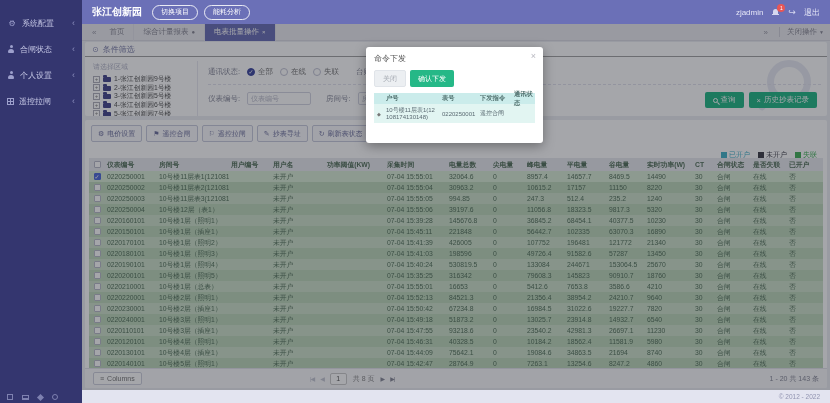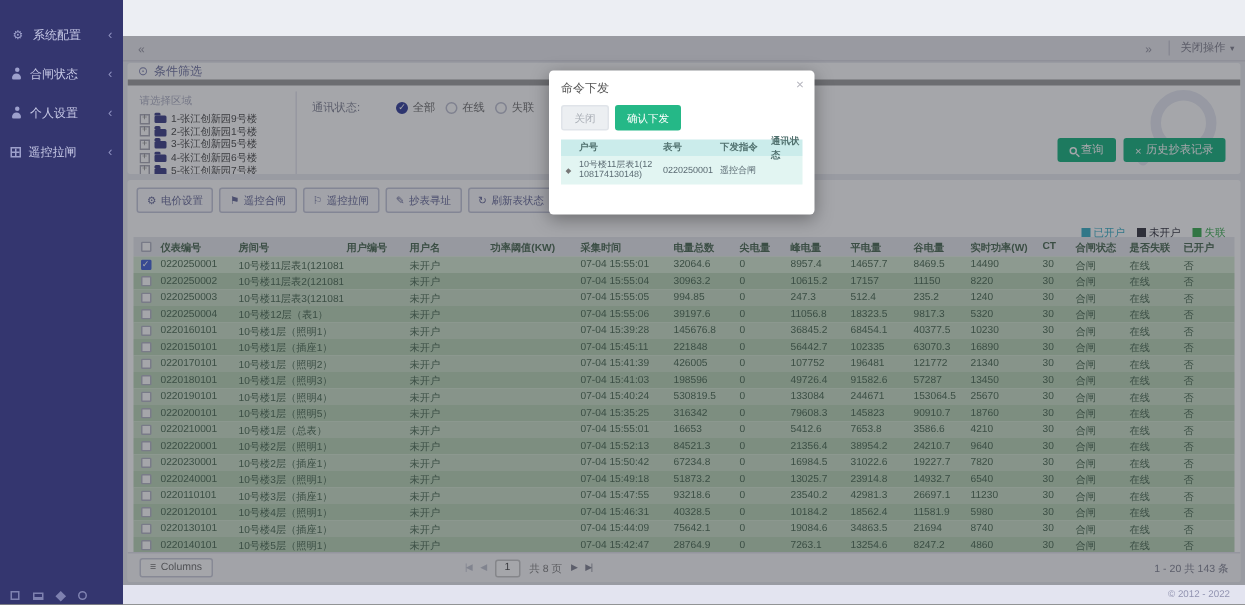--- a/index.html
+++ b/index.html
@@ -43,33 +43,33 @@
   .tabbar { position:absolute; left:82px; top:24px; width:748px; height:17px; background:#ececf1; border-bottom:1px solid #dcdce4; display:flex; align-items:center; font-size:7.5px; color:#8a8a96; padding:0 6px; }
   .tab-collapse { padding:0 4px; font-size:8px; color:#9a9aa6; }
   .tab { height:17px; display:flex; align-items:center; gap:3px; padding:0 9px; border-right:1px solid #e2e2ea; }
   .tab.active { background:#6b70b7; color:#fff; }
   .t-icon { font-size:6px; }
   .tabbar-right { margin-left:auto; display:flex; align-items:center; gap:7px; }
   .tb-sep { width:1px; height:10px; background:#d0d0da; }
 
   
   .filter-card { position:absolute; left:85px; top:42px; width:742px; height:74px; background:#fff; border-radius:2px; overflow:hidden; }
-  .filter-head { height:15px; display:flex; align-items:center; gap:4px; padding:0 7px; font-size:8px; color:#7a7da8; border-bottom:4px solid #a3a3a3; }
+  .filter-head { height:15px; display:flex; align-items:center; gap:4px; padding:0 7px; font-size:8px; color:#7a7da8; border-bottom:1px solid #a3a3a3; }
   .cond-icon::before { content:'⊙'; font-size:8px; color:#8b8eb8; }
   .filter-body { position:relative; display:flex; height:59px; padding:4px 6px 0 6px; }
   .deco-mag { position:absolute; top:3px; right:16px; width:44px; height:44px; border:7px solid #e9ebf4; border-radius:50%; }
   .deco-mag::after { content:''; position:absolute; width:8px; height:22px; background:#e9ebf4; transform:rotate(45deg); left:-11px; bottom:-15px; border-radius:3px; }
   .tree { position:relative; z-index:1; width:107px; border-right:1px solid #e8e8f0; padding:0 4px 0 2px; }
   .tree-title { font-size:7px; color:#b4b6c8; margin:1px 0 3px; }
   .tree-item { display:flex; align-items:center; gap:3px; height:8.6px; font-size:6.8px; color:#555; white-space:nowrap; overflow:hidden; }
   .expander { flex:0 0 7px; width:7px; height:7px; border:1px solid #b0b0bc; font-size:6px; line-height:5px; text-align:center; color:#888; }
   .folder { flex:0 0 8px; position:relative; width:8px; height:5px; background:#474a8e; border-radius:1px; margin-top:1px; }
   .folder::before { content:''; position:absolute; top:-2px; left:0; width:4px; height:2px; background:#474a8e; border-radius:1px 1px 0 0; }
   .filters { position:relative; z-index:1; flex:1; padding:3px 0 0 10px; font-size:7.5px; color:#666; }
-  .filter-row { display:flex; align-items:center; gap:24px; padding:3px 0 7px; }
+  .filter-row { display:flex; align-items:center; gap:7px; padding:3px 0 7px; }
   .filter-row + .filter-row { border-top:1px dashed #e2e3ee; padding-top:7px; }
   .flabel { color:#8a8c9c; }
   .radio { display:flex; align-items:center; gap:3px; color:#777; }
   .rc { width:8px; height:8px; border-radius:50%; border:1px solid #c2c4d4; background:#fff; font-size:6px; line-height:7px; text-align:center; color:#fff; }
   .radio.checked .rc { background:#3f4aa0; border-color:#3f4aa0; }
   .finput { width:64px; height:13px; border:1px solid #d4d6e2; border-radius:2px; font-size:7px; padding:0 3px; color:#555; background:#fff; }
   .finput::placeholder { color:#bcbecc; }
   .filter-actions { position:absolute; right:10px; bottom:8px; display:flex; gap:5px; z-index:1; }
   .btn-green { display:flex; align-items:center; gap:3px; background:#25b887; color:#fff; border:none; border-radius:2px; font-size:7.5px; padding:3px 8px; }
   .mini-mag { position:relative; width:5px; height:5px; border:1px solid #fff; border-radius:50%; }
@@ -155,23 +155,51 @@
   </div>
       </nav>
     <div class="dock">
       <span class="dock-square"></span>
       <span class="dock-monitor"></span>
       <span class="dock-diamond"></span>
       <span class="dock-circle"></span>
     </div>
   </aside>
 
+  <header class="topbar">
+    <span class="project">张江创新园</span>
+    <button class="pill">切换项目</button>
+    <button class="pill">能耗分析</button>
+    <div class="top-right">
+      <span>zjadmin</span>
+      <span class="bell-wrap">
+        <span class="bell-icon"></span>
+        <span class="badge">1</span>
+      </span>
+      <span class="logout-ic">↪</span>
+      <span>退出</span>
+    </div>
+  </header>
 
   <div class="tabbar">
     <span class="tab-collapse">«</span>
+    <div id="tabs" style="display:flex;">
+        <div class="tab">
+    <span class="t-label">首页</span>
+
+  </div>
+        <div class="tab">
+    <span class="t-label">综合计量报表</span>
+    <span class="t-icon">●</span>
+  </div>
+        <div class="tab active">
+    <span class="t-label">电表批量操作</span>
+    <span class="t-icon">×</span>
+  </div>
+      </div>
     <div class="tabbar-right">
       <span class="tab-collapse">»</span>
       <span class="tb-sep"></span>
       <span>
         <span>关闭操作</span>
         <span style="font-size:5px;">▼</span>
       </span>
     </div>
   </div>
 
@@ -237,20 +265,26 @@
   </label>
               <label class="radio">
     <span class="rc"></span>
     <span class="r-label">启用</span>
   </label>
               <label class="radio">
     <span class="rc"></span>
     <span class="r-label">停用</span>
   </label>
             </div>
+        </div>
+        <div class="filter-row">
+          <span class="flabel">仪表编号:</span>
+          <input class="finput" placeholder="仪表编号" style="">
+          <span class="flabel" style="margin-left:8px;">房间号:</span>
+          <input class="finput" placeholder="房间号" style="">
         </div>
       </div>
       <div class="filter-actions">
         <button class="btn-green">
           <span class="mini-mag"></span>
           <span>查询</span>
         </button>
         <button class="btn-green">
           <span>×</span>
           <span>历史抄表记录</span>

